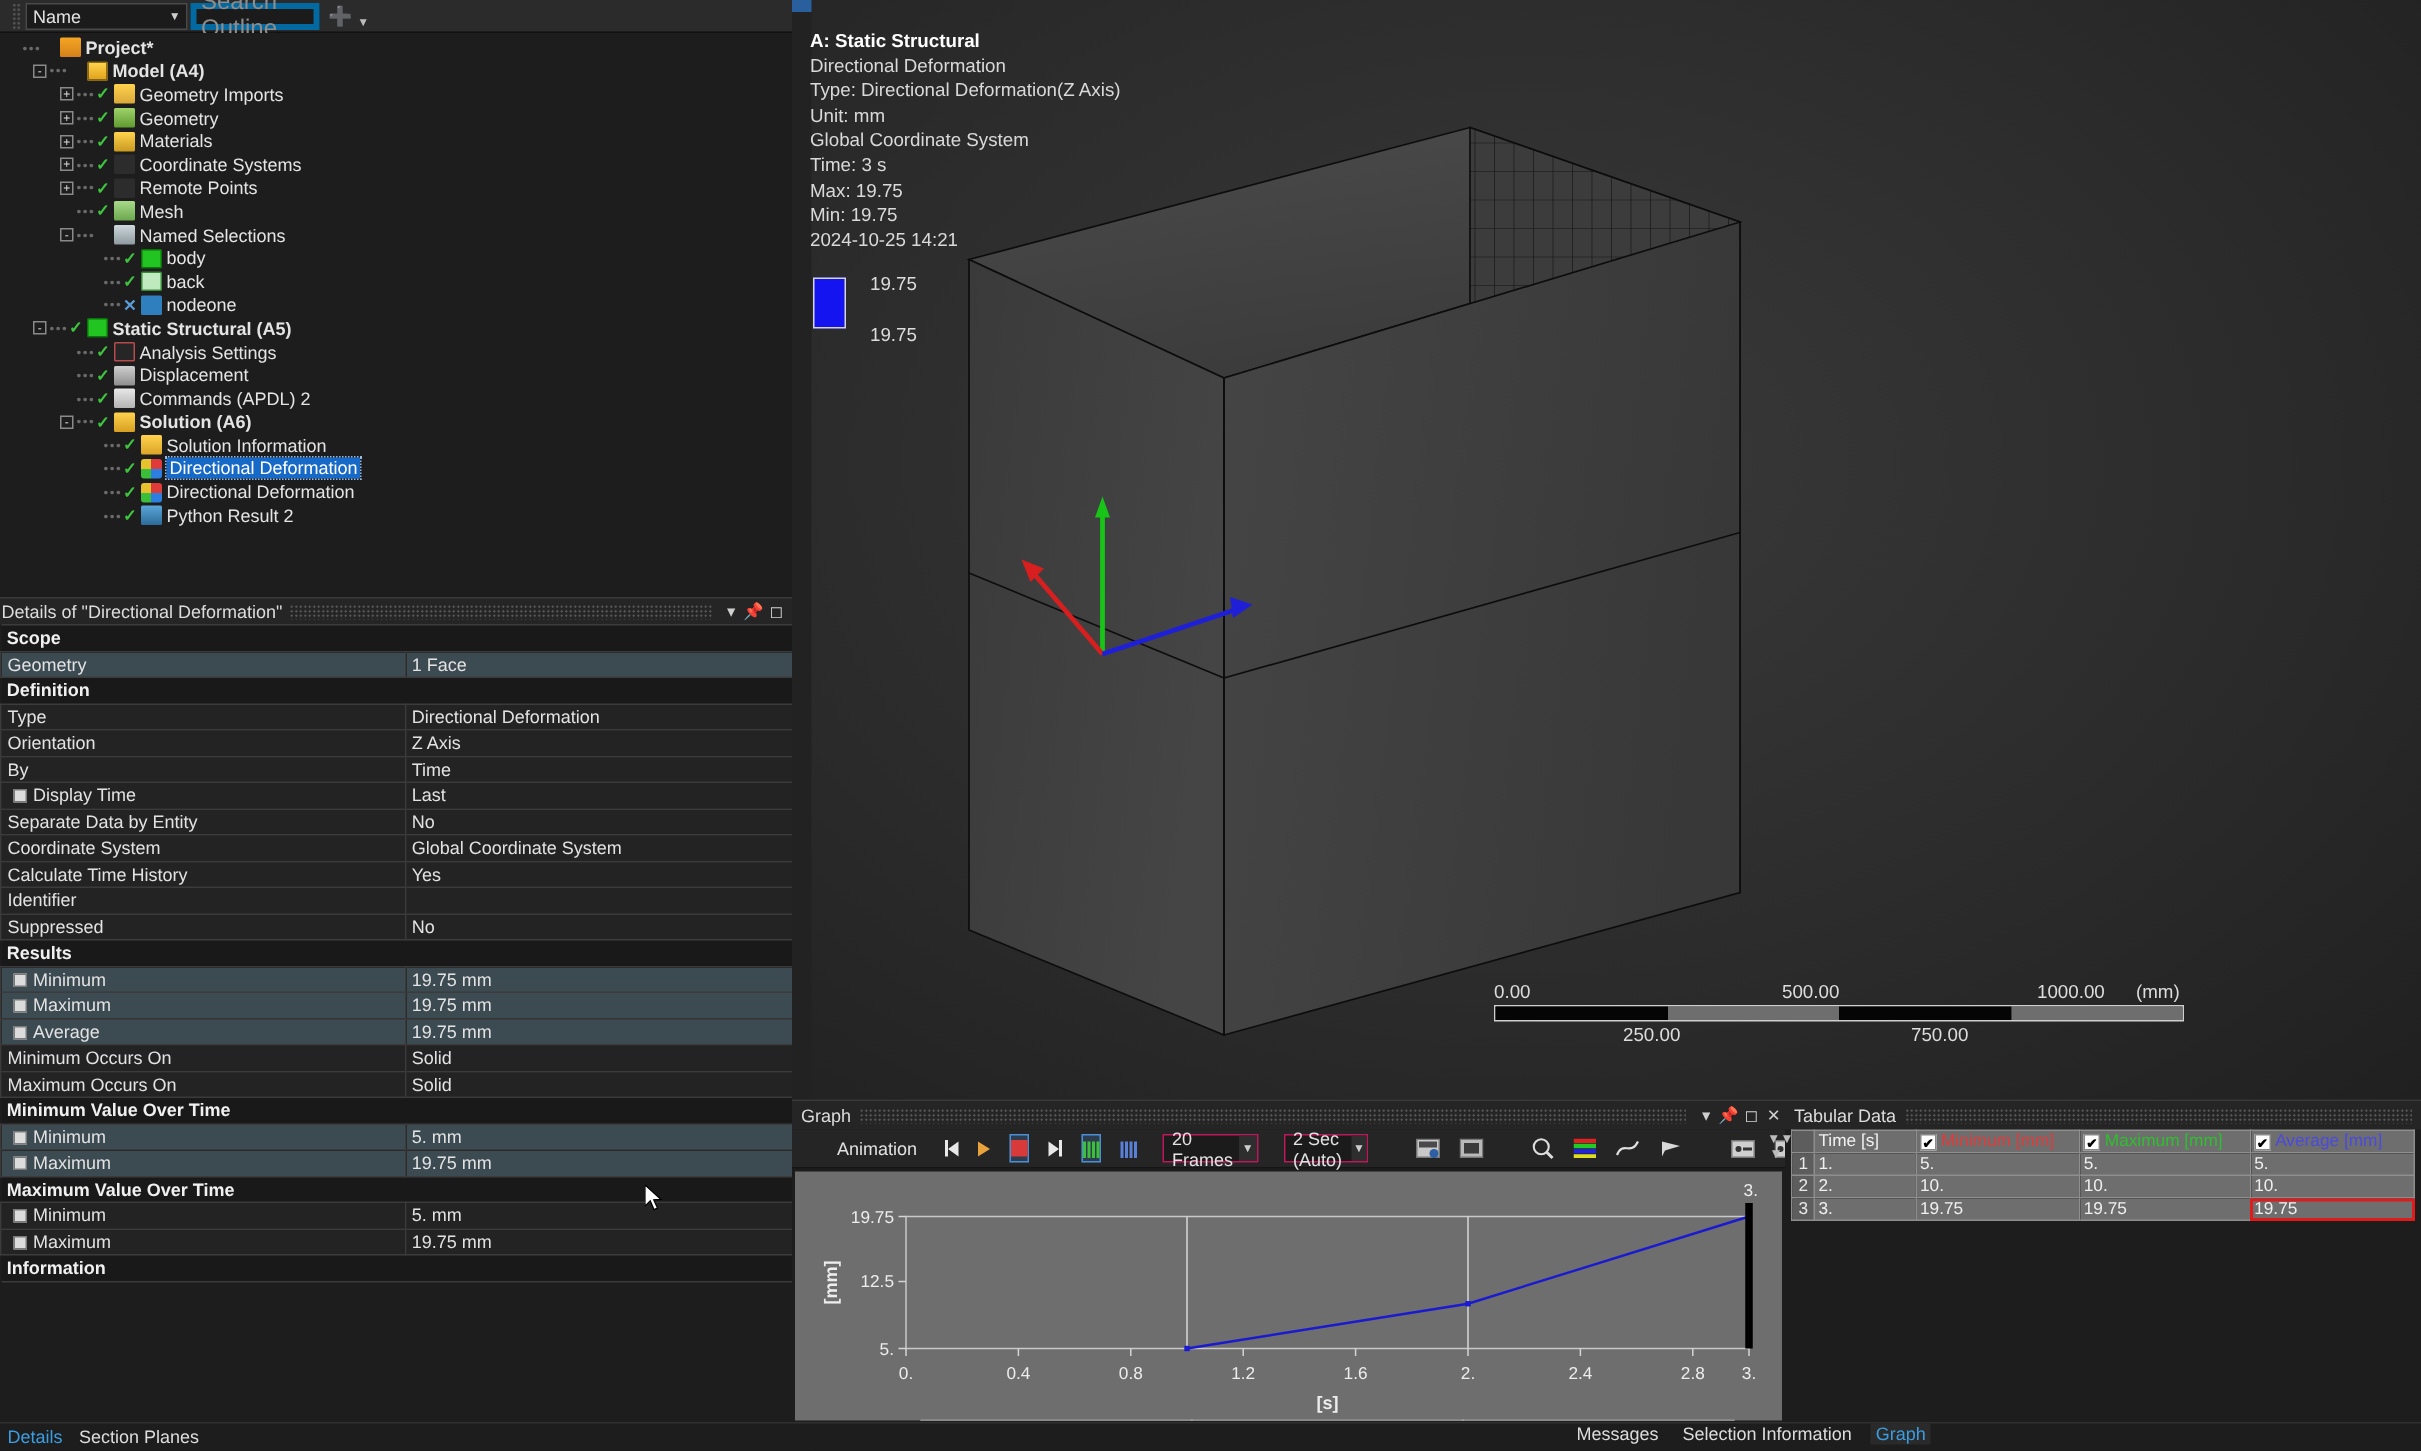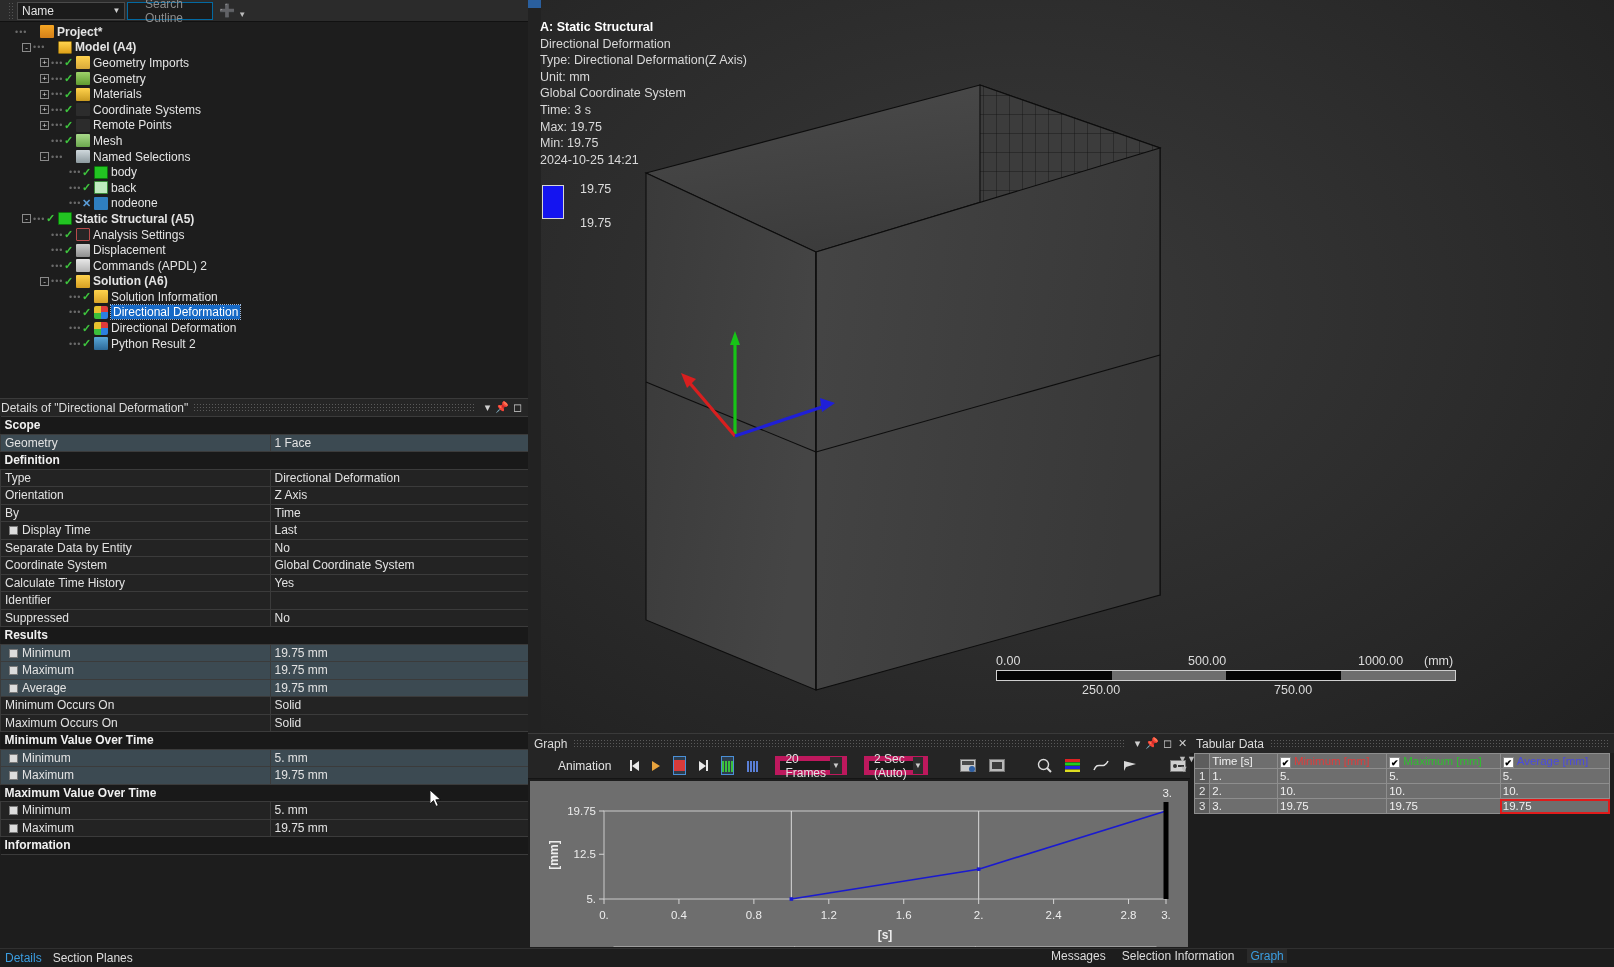--- a/index.html
+++ b/index.html
@@ -40,22 +40,22 @@
   }
   .combo .txt { padding: 0 4px; white-space: nowrap; }
   .combo .arrow {
     width: 15px; height: 16px; display: flex;
     align-items: center; justify-content: center;
     color: #cfcfcf; font-size: 8px;
   }
   #name-combo { width: 108px; justify-content: space-between; }
   #search-outline-box {
     width: 86px; height: 18px; margin-left: 2px;
-    background: #1b1b1b; border: 1px solid #0369a1;
-    color: #8d8d8d; font-size: 12px; padding: 0 17px;
+    background: #1b1b1b; border: 4px solid #0369a1;
+    color: #8d8d8d; font-size: 16px; padding: 0 3px;
     display: flex; align-items: center;
   }
   .chev-orange {
     color: #e8a33d; font-size: 13px; margin-left: 6px; font-weight: bold;
   }
   .tiny-caret { color: #bbb; font-size: 8px; margin-left: 3px; align-self: flex-end; margin-bottom: 2px;}
 
   
   #tree {
     position: absolute; top: 22px; left: 0; right: 0; height: 375px;
@@ -217,21 +217,21 @@
   .ibtn.sel { border: 1px solid #4a8fd6; background: #2e3d4d; }
   .tri-l { width:0;height:0;border-top:5px solid transparent;border-bottom:5px solid transparent;border-right:7px solid #e8e8e8;}
   .tri-r-o { width:0;height:0;border-top:5px solid transparent;border-bottom:5px solid transparent;border-left:8px solid #e8a33d;}
   .tri-r-w { width:0;height:0;border-top:5px solid transparent;border-bottom:5px solid transparent;border-left:7px solid #e8e8e8;}
   .bar-v { width:2px;height:11px;background:#e8e8e8;}
   .stopsq { width:11px;height:11px;background:#d83a3a;}
   .bars-g { display:flex;gap:1px;align-items:flex-end;height:12px;}
   .bars-g i { width:2px;background:#3cc03c;display:block;}
   .bars-b i { background:#5a7fd6; }
   .sel-combo {
-    height: 19px; background: #1b1b1b; border: 5px solid #be185d;
+    height: 19px; background: #1b1b1b; border: 1px solid #be185d;
     display: flex; align-items: center; justify-content: space-between;
     color: #e2e2e2; font-size: 12px;
   }
   .sel-combo .txt { padding-left: 5px; }
   .sel-combo .arr { width: 16px; text-align: center; font-size: 8px; color: #ccc; background:#2e2e2e;height:17px;line-height:17px;}
   .sep { width:1px; height:18px; background:#444; margin:0 3px; }
   .gicon {
     width: 20px; height: 17px; display: flex; align-items: center;
     justify-content: center;
   }

